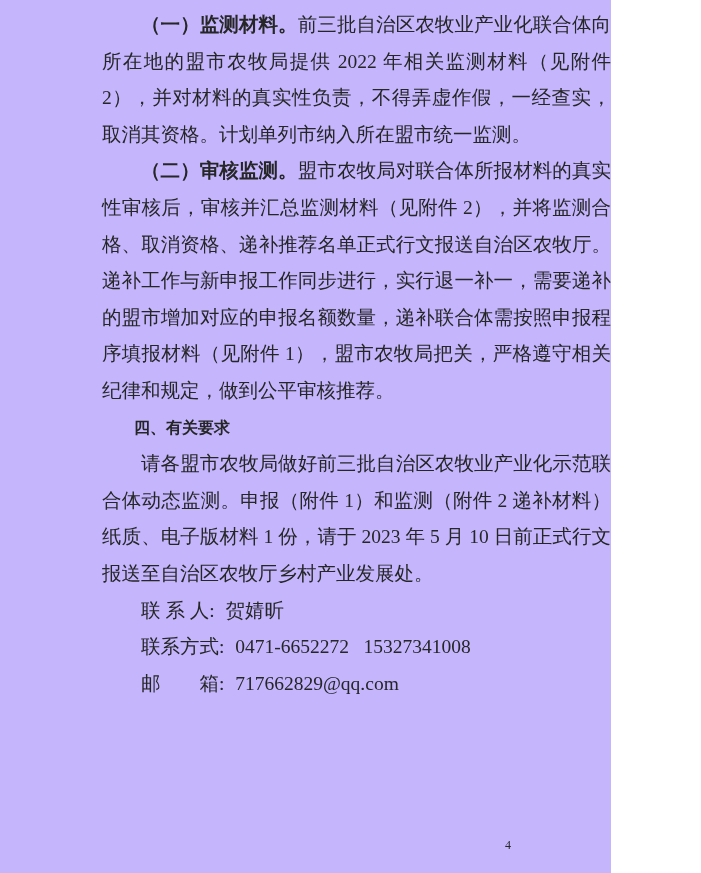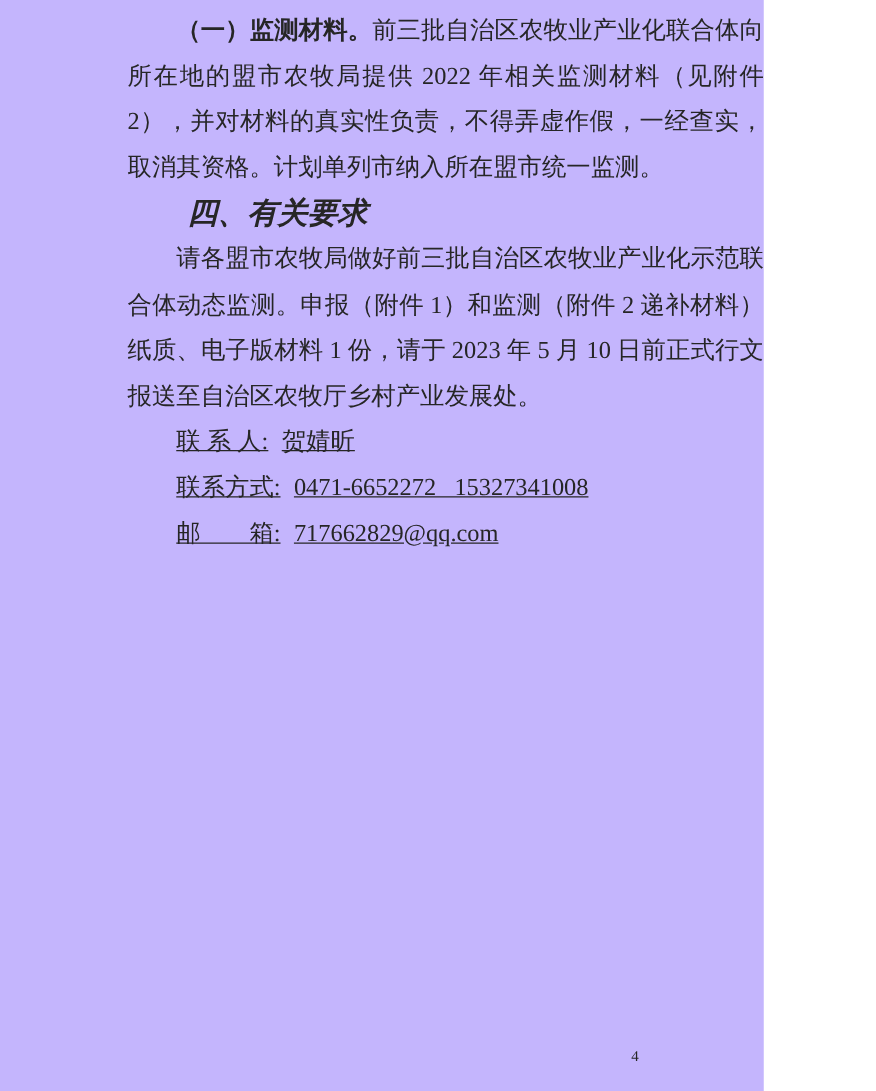--- a/index.html
+++ b/index.html
@@ -28,32 +28,30 @@
   .para {
     margin: 0;
     text-align: justify;
     text-indent: 2em;
   }
   .para .lead {
     font-weight: bold;
   }
   .section-heading {
     margin: 0;
-    font-size: 24px;
+    font-size: 16px;
     font-weight: bold;
     font-family: "Liberation Sans", "DejaVu Sans", sans-serif;
     text-indent: 2em;
     line-height: 36.6px;
-    font-style: italic;
   }
   .contact-line {
     margin: 0;
     text-indent: 2em;
     white-space: pre;
-    text-decoration: underline;
   }
   .contact-label {
     white-space: pre;
     margin-right: 0.55em;
   }
   .contact-value {
     white-space: pre;
   }
   .page-number {
     position: absolute;
@@ -65,20 +63,21 @@
   }
 </style>
 </head>
 <body>
 
 <div class="page">
   <div class="content">
 
     <p class="para"><span class="lead">（一）监测材料。</span><span>前三批自治区农牧业产业化联合体向所在地的盟市农牧局提供 2022 年相关监测材料（见附件 2），并对材料的真实性负责，不得弄虚作假，一经查实，取消其资格。计划单列市纳入所在盟市统一监测。</span></p>
 
+    <p class="para"><span class="lead">（二）审核监测。</span><span>盟市农牧局对联合体所报材料的真实性审核后，审核并汇总监测材料（见附件 2），并将监测合格、取消资格、递补推荐名单正式行文报送自治区农牧厅。递补工作与新申报工作同步进行，实行退一补一，需要递补的盟市增加对应的申报名额数量，递补联合体需按照申报程序填报材料（见附件 1），盟市农牧局把关，严格遵守相关纪律和规定，做到公平审核推荐。</span></p>
 
 
     <h4 class="section-heading">四、有关要求</h4>
 
     <p class="para"><span>请各盟市农牧局做好前三批自治区农牧业产业化示范联合体动态监测。申报（附件 1）和监测（附件 2 递补材料）纸质、电子版材料 1 份，请于 2023 年 5 月 10 日前正式行文报送至自治区农牧厅乡村产业发展处。</span></p>
 
     <div class="contact-line"><span class="contact-label">联 系 人:</span><span class="contact-value">贺婧昕</span></div>
 
     <div class="contact-line"><span class="contact-label">联系方式:</span><span class="contact-value">0471-6652272   15327341008</span></div>
 

